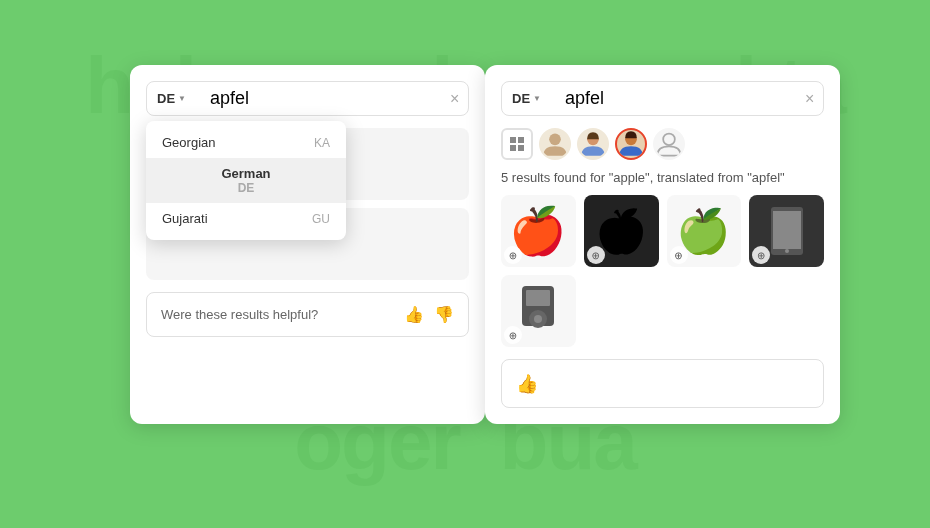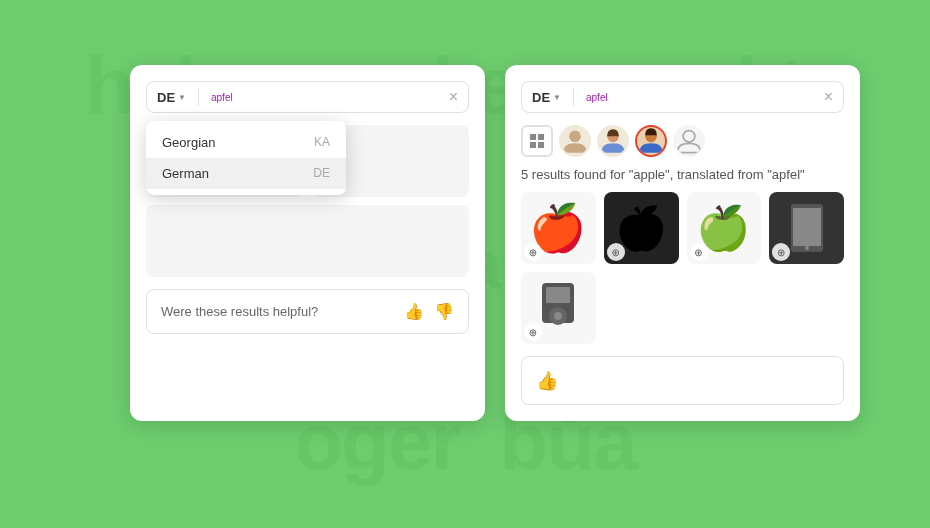--- a/index.html
+++ b/index.html
@@ -36,21 +36,20 @@
       white-space: nowrap;
       letter-spacing: -2px;
     }
 
     
     .panels-container {
       position: absolute;
       top: 65px;
       left: 82px;
       display: flex;
-      gap: 20px;
       padding-left: 48px;
     }
 
     
     .panel {
       background: #fff;
       border-radius: 12px;
       width: 355px;
       box-shadow: 0 4px 20px rgba(0,0,0,0.15);
       padding: 16px;
@@ -84,22 +83,22 @@
     .search-divider {
       width: 1px;
       height: 18px;
       background: #e0e0e0;
       margin: 0 4px;
     }
     .search-input {
       flex: 1;
       border: none;
       outline: none;
-      font-size: 10px;
-      color: #a21caf;
+      font-size: 18px;
+      color: #000000;
     }
     .clear-btn {
       cursor: pointer;
       color: #aaa;
       font-size: 16px;
       line-height: 1;
     }
 
     
     .dropdown {
@@ -109,28 +108,30 @@
       background: #fff;
       border-radius: 8px;
       box-shadow: 0 4px 20px rgba(0,0,0,0.18);
       width: 200px;
       z-index: 100;
       padding: 6px 0;
     }
     .dropdown-item {
       display: flex;
       justify-content: space-between;
+      align-items: center;
       padding: 8px 16px;
       font-size: 13px;
       cursor: pointer;
       color: #333;
     }
     .dropdown-item.active {
       background: #f0f0f0;
-      font-weight: 400;
+      font-weight: 700;
+      flex-direction: column;
     }
     .dropdown-item .lang-code {
       color: #aaa;
       font-size: 12px;
     }
 
     
     .avatar-tabs {
       display: flex;
       align-items: center;
@@ -291,20 +292,24 @@
 
     <div class="dropdown">
       <div class="dropdown-item">
         <span>Georgian</span>
         <span class="lang-code">KA</span>
       </div>
       <div class="dropdown-item active">
         <span>German</span>
         <span class="lang-code">DE</span>
       </div>
+      <div class="dropdown-item">
+        <span>Gujarati</span>
+        <span class="lang-code">GU</span>
+      </div>
     </div>
 
     <div style="display:grid;grid-template-columns:1fr 1fr;gap:8px;margin-bottom:8px;opacity:0.3;">
       <div style="height:72px;background:#ddd;border-radius:8px;"></div>
       <div style="height:72px;background:#ddd;border-radius:8px;"></div>
     </div>
     <div style="height:72px;background:#ddd;border-radius:8px;margin-bottom:12px;opacity:0.3;"></div>
 
     <div class="feedback-bar">
       <span>Were these results helpful?</span>

